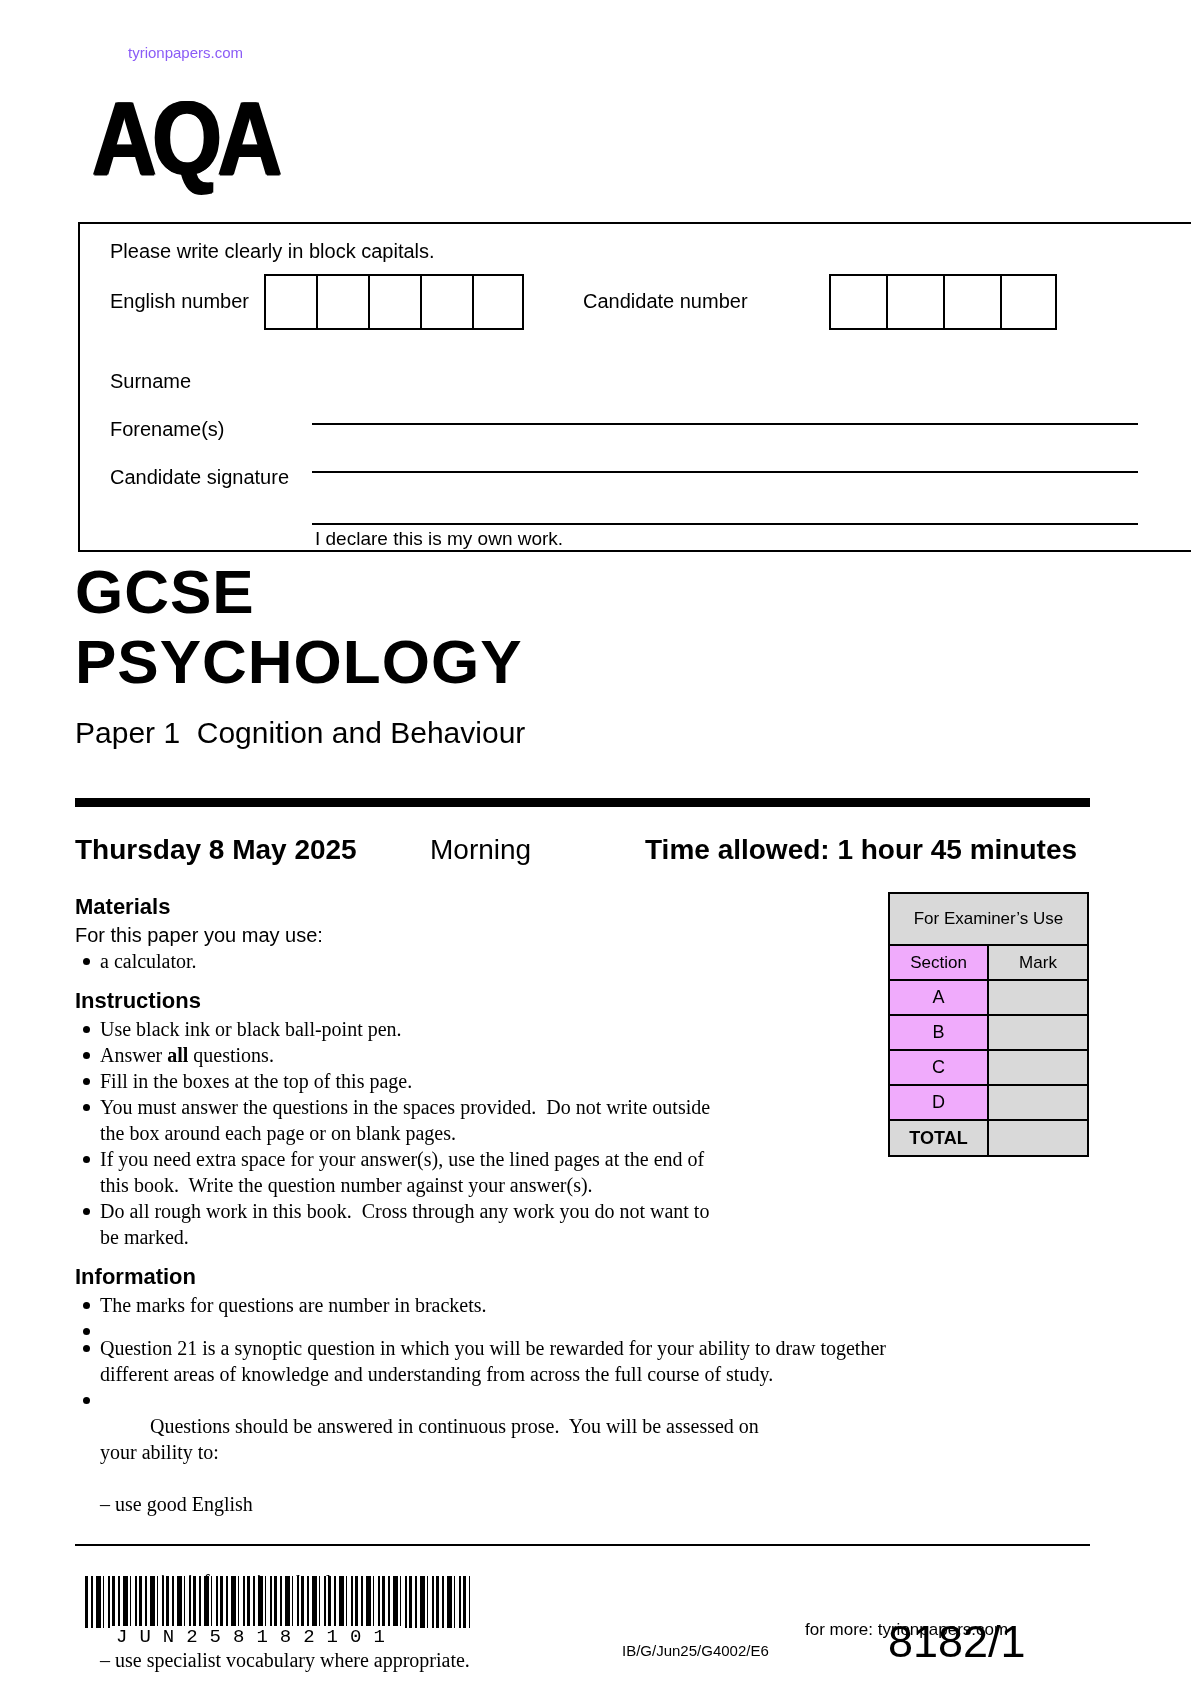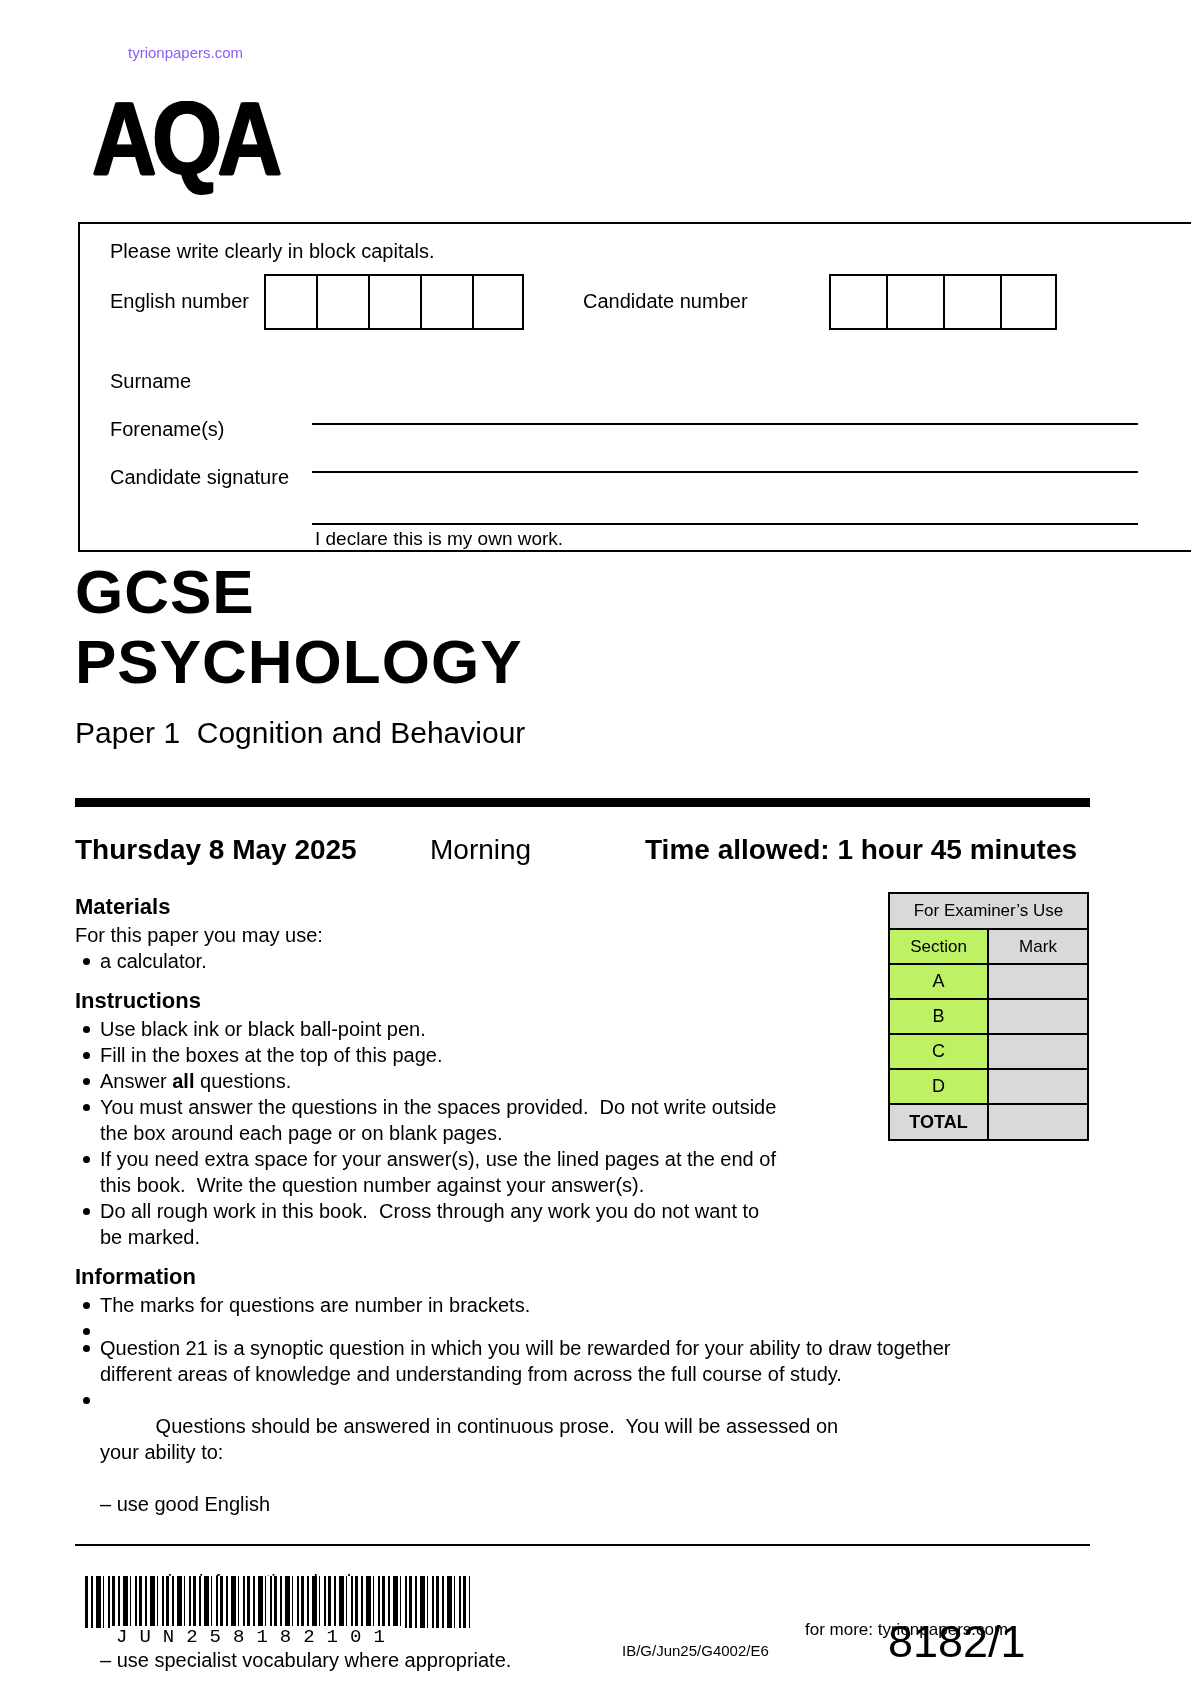--- a/index.html
+++ b/index.html
@@ -49,37 +49,37 @@
   
   .session-date { left:75px;  top:834px; font-size:28px; font-weight:600; }
   .session-tod  { left:430px; top:834px; font-size:28px; font-weight:400; }
   .session-time { left:645px; top:834px; font-size:28px; font-weight:600; }
 
   
   .col { left:75px; top:894px; width:1060px; font-size:20px; line-height:26px; }
   .col h3 { font-size:22px; font-weight:700; line-height:26px; margin-bottom:2px; }
   .col .sect { margin-top:14px; }
   .intro { white-space:pre-wrap; }
-  ul.blist { list-style:none; }
+  ul.blist { list-style:none;font-family:Liberation Serif, serif; }
   ul.blist li { display:flex; align-items:flex-start; }
   .bullet { width:7px; height:7px; border-radius:50%; background:#000; margin:10px 10px 0 8px; flex:0 0 auto; }
   .btext { white-space:pre-wrap; }
   .bold { font-weight:700; }
   .subline { white-space:pre-wrap; }
 
   
   table.exam { position:absolute; left:888px; top:892px; border-collapse:collapse; }
   table.exam td {
     border:2px solid #000; text-align:center; vertical-align:middle;
-    font-size:17px; height:35px; background:#bef264;
+    font-size:17px; height:35px; background:#f0abfc;
   }
   table.exam td.fill { background:#d9d9d9; }
   table.exam td.c1 { width:99px; }
   table.exam td.c2 { width:100px; }
-  table.exam td.title-cell { height:36px; }
+  table.exam td.title-cell { height:52px; }
   table.exam td.total-cell { font-weight:700; font-size:18px; height:36px; }
   table.exam td.sec { font-size:18px; }
 
   
   .foot-rule { left:75px; top:1544px; width:1015px; height:2px; background:#000; }
   .barcode-wrap { left:85px; top:1576px; width:451px; }
   .bars {
     width:385px; height:52px;
     background:repeating-linear-gradient(90deg,
       #000 0 3px, #fff 3px 6px, #000 6px 8px, #fff 8px 11px,
@@ -157,25 +157,25 @@
 
   <div class="sect">
     <h3>Instructions</h3>
     <ul class="blist">
       <li>
         <span class="bullet"></span>
         <span class="btext">Use black ink or black ball-point pen.</span>
       </li>
       <li>
         <span class="bullet"></span>
+        <span class="btext"><span>Answer </span><span class="bold">all</span><span> questions.</span></span>
+      </li>
+      <li>
+        <span class="bullet"></span>
         <span class="btext">Fill in the boxes at the top of this page.</span>
-      </li>
-      <li>
-        <span class="bullet"></span>
-        <span class="btext"><span>Answer </span><span class="bold">all</span><span> questions.</span></span>
       </li>
       <li>
         <span class="bullet"></span>
         <span class="btext">You must answer the questions in the spaces provided.  Do not write outside
 the box around each page or on blank pages.</span>
       </li>
       <li>
         <span class="bullet"></span>
         <span class="btext">If you need extra space for your answer(s), use the lined pages at the end of
 this book.  Write the question number against your answer(s).</span>

